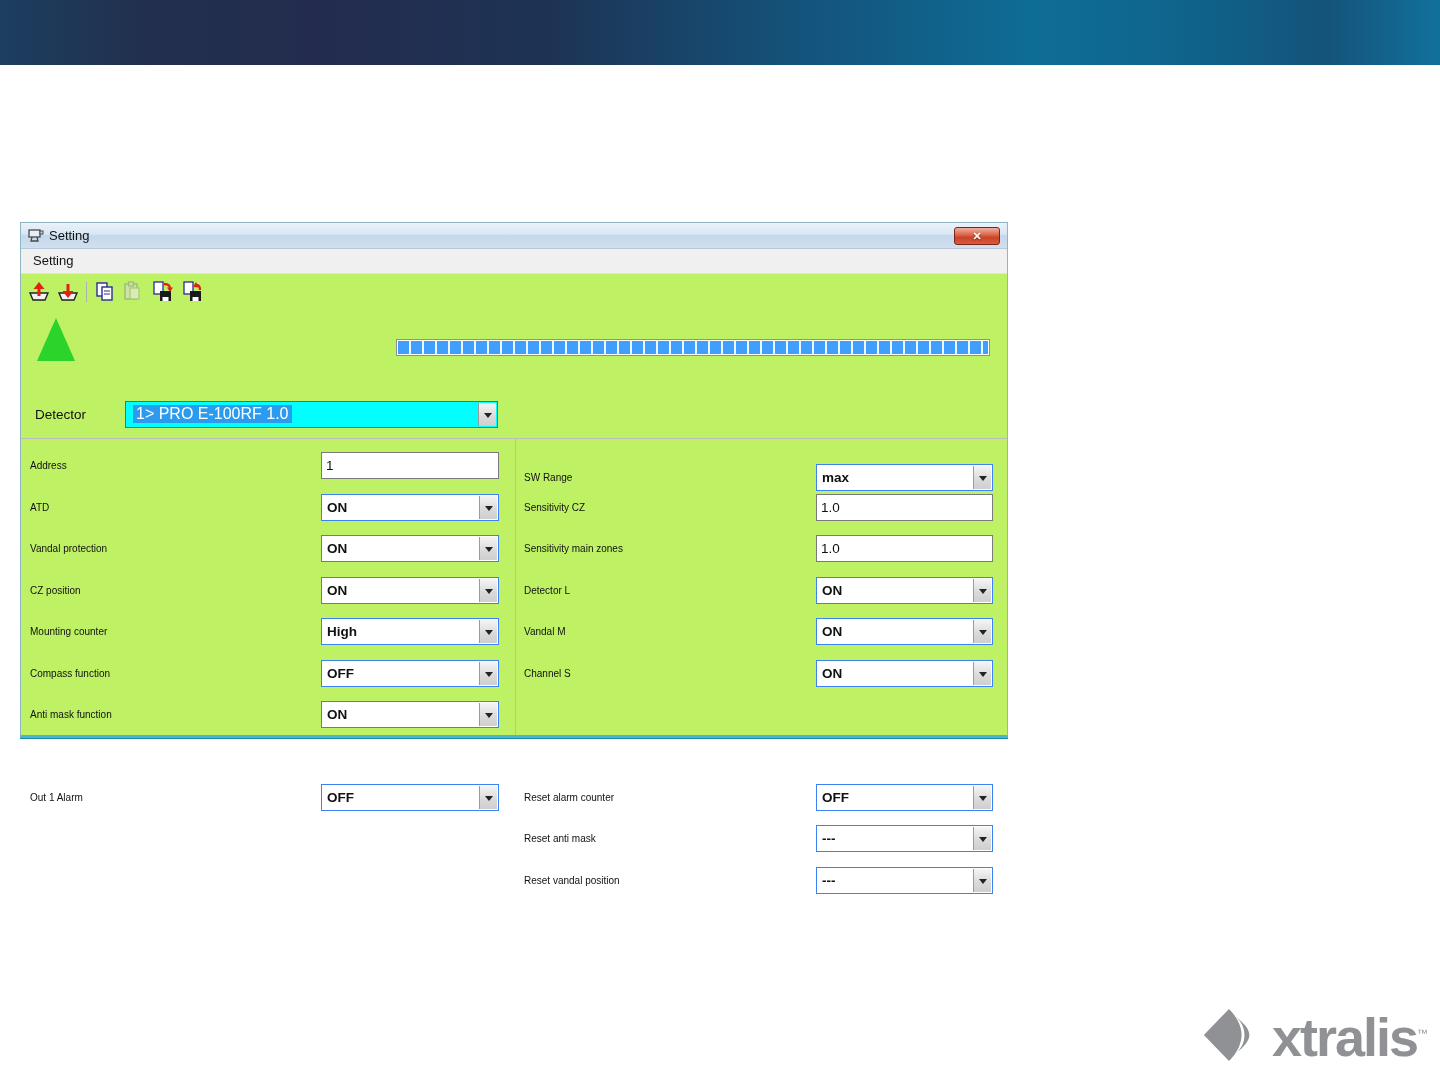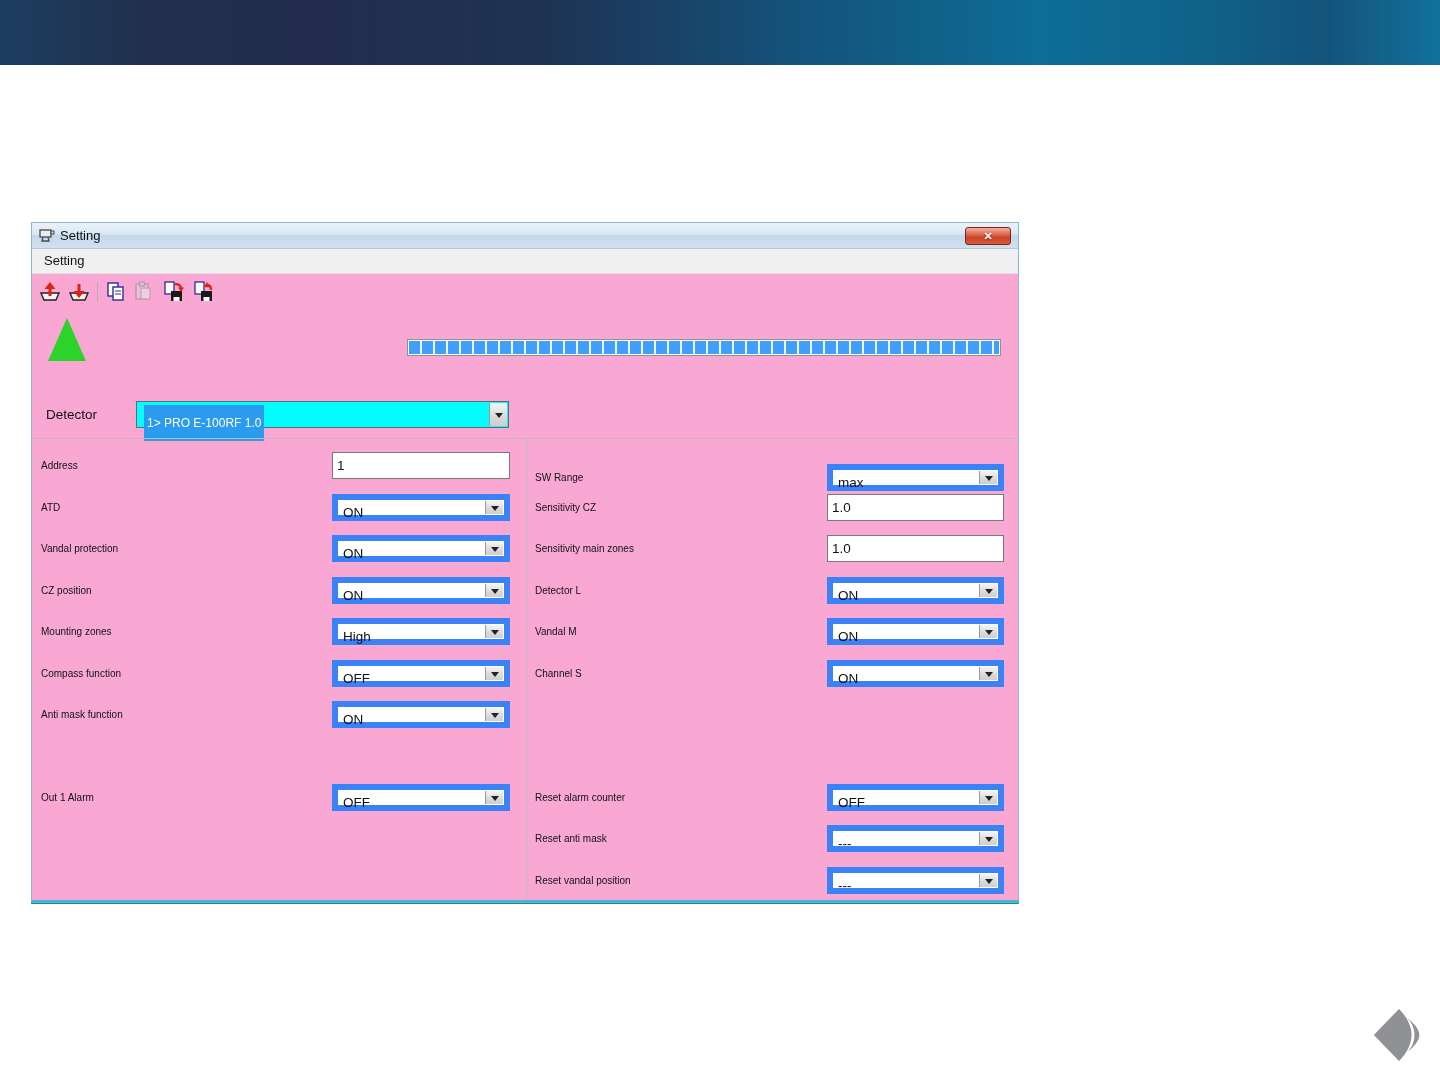--- a/index.html
+++ b/index.html
@@ -3,23 +3,23 @@
 <meta charset="utf-8">
 <style>
   * { margin:0; padding:0; box-sizing:border-box; }
   html,body { width:1440px; height:1080px; background:#ffffff; font-family:"Liberation Sans", sans-serif; overflow:hidden; }
 
   
   .banner { position:absolute; left:0; top:0; width:1440px; height:65px;
     background:linear-gradient(90deg,#1c3e60 0%,#22304e 10%,#232c4e 22%,#1e3354 38%,#14527a 55%,#0e6d96 72%,#0f648c 82%,#14537a 92%,#11719c 100%); }
 
   
-  .dialog { position:absolute; left:20px; top:222px; width:988px; height:681px;
-    background:#f9a8d4; border:1px solid #8fb6c2; border-bottom:3px solid #49b6cf;
-    box-shadow:0 1px 0 #1c8aa6;margin-left:11px; }
+  .dialog { position:absolute; left:20px; top:222px; width:988px; height:516px;
+    background:#bef264; border:1px solid #8fb6c2; border-bottom:3px solid #49b6cf;
+    box-shadow:0 1px 0 #1c8aa6; }
   .titlebar { position:absolute; left:0; top:0; width:100%; height:26px;
     background:linear-gradient(180deg,#eaf2fa 0%,#d9e7f4 45%,#c5d8ec 50%,#cfe0f0 100%);
     border-bottom:1px solid #b9c9da; }
   .titlebar .wicon { position:absolute; left:7px; top:5px; }
   .titlebar .ttext { position:absolute; left:28px; top:5px; font-size:13px; color:#111; }
   .closebtn { position:absolute; right:7px; top:4px; width:46px; height:18px;
     background:linear-gradient(180deg,#f0b0a0 0%,#dd6a50 40%,#c94328 60%,#d85c3c 100%);
     border:1px solid #7c2416; border-radius:3px; color:#fff; font-size:11px; font-weight:bold;
     text-align:center; line-height:16px; cursor:pointer; text-shadow:0 1px 1px #7a1e10; }
 
@@ -35,39 +35,39 @@
   .progress .fill { width:100%; height:100%;
     background:repeating-linear-gradient(90deg,#3f9ffb 0px,#3f9ffb 11px,#eef6ff 11px,#eef6ff 13px); }
 
   .triangle { position:absolute; left:16px; top:95px; width:0; height:0;
     border-left:19px solid transparent; border-right:19px solid transparent; border-bottom:43px solid #2bd32b; }
 
   .detrow { position:absolute; left:0; top:178px; width:100%; height:27px; }
   .detlabel { position:absolute; left:14px; top:0; font-size:13.5px; color:#111; line-height:27px; }
   .detcombo { position:absolute; left:104px; top:0; width:373px; height:27px; background:#00ffff;
     border:1px solid #5f6a72; cursor:pointer; }
-  .detcombo .sel { position:absolute; left:7px; top:3px; padding:11px 3px; background:#2b9bf0; color:#ffffff; font-size:12px; }
+  .detcombo .sel { position:absolute; left:7px; top:3px; padding:0 3px; background:#2b9bf0; color:#ffffff; font-size:16px; }
   .combo-btn { position:absolute; right:1px; top:1px; bottom:1px; width:18px;
     background:linear-gradient(180deg,#f5f5f5,#d9d9d9 60%,#cfcfcf); border-left:1px solid #9a9a9a; }
   .combo-btn .tri { position:absolute; left:50%; top:50%; margin-left:-4px; margin-top:-2px; width:0; height:0;
     border-left:4px solid transparent; border-right:4px solid transparent; border-top:5px solid #222; }
 
   .hline { position:absolute; left:0; top:215px; width:100%; height:1px; background:#bcbcbc; }
   .vline { position:absolute; left:494px; top:215px; width:1px; bottom:0; background:#bcbcbc; }
 
   .row { position:absolute; height:27px; }
   .row .flabel { position:absolute; left:0; top:0; font-size:10px; color:#111; line-height:27px; white-space:nowrap; }
   .row-l { left:9px; width:480px; }
   .row-l .ctrl { position:absolute; left:291px; top:0; width:178px; }
   .row-r { left:503px; width:480px; }
   .row-r .ctrl { position:absolute; left:292px; top:0; width:177px; }
 
   .tinput { width:100%; height:27px; border:1px solid #7a7a7a; background:#ffffff; font-family:"Liberation Sans",sans-serif;
     font-size:13.5px; color:#111; padding:0 4px; outline:none; }
-  .combo { position:relative; height:27px; background:#ffffff; border:6px solid #3b82f6; cursor:pointer; }
+  .combo { position:relative; height:27px; background:#ffffff; border:1px solid #3b82f6; cursor:pointer;font-weight:bold; }
   .combo .combo-value { position:absolute; left:5px; top:0; line-height:25px; font-size:13.5px; color:#111; }
 
   
   .brand { position:absolute; right:12px; bottom:12px; display:flex; align-items:center; }
   .brand .wordmark { font-size:54px; font-weight:bold; color:#8f9194; letter-spacing:-2px; line-height:1; margin-left:14px; }
   .brand .tm { font-size:11px; color:#8f9194; vertical-align:super; font-weight:normal; letter-spacing:0; }
 </style>
 </head>
 <body>
 
@@ -193,21 +193,21 @@
     <div class="ctrl">
         <div class="combo">
       <span class="combo-value">ON</span>
       <span class="combo-btn">
             <i class="tri"></i>
           </span>
         </div>
       </div>
   </div>
   <div class="row row-l" style="top:395px">
-    <span class="flabel">Mounting zones</span>
+    <span class="flabel">Mounting counter</span>
     <div class="ctrl">
         <div class="combo">
       <span class="combo-value">High</span>
       <span class="combo-btn">
             <i class="tri"></i>
           </span>
         </div>
       </div>
   </div>
   <div class="row row-l" style="top:437px">
@@ -332,13 +332,14 @@
 
 </div>
 
 <div class="brand">
   <span>
     <svg width="58" height="58" viewBox="0 0 60 60">
       <path d="M30 3 L4 30 L30 57 C39 48 43 38 43 30 C43 22 39 12 30 3 Z" fill="#8f9194"></path>
       <path d="M37 11 C46 18 51 24 51 30 C51 36 46 42 37 49 C44 43 46 36 46 30 C46 24 44 17 37 11 Z" fill="#8f9194"></path>
     </svg>
   </span>
+  <span class="wordmark"><span>xtralis</span><span class="tm">™</span></span>
 </div>
 
 </body></html>

